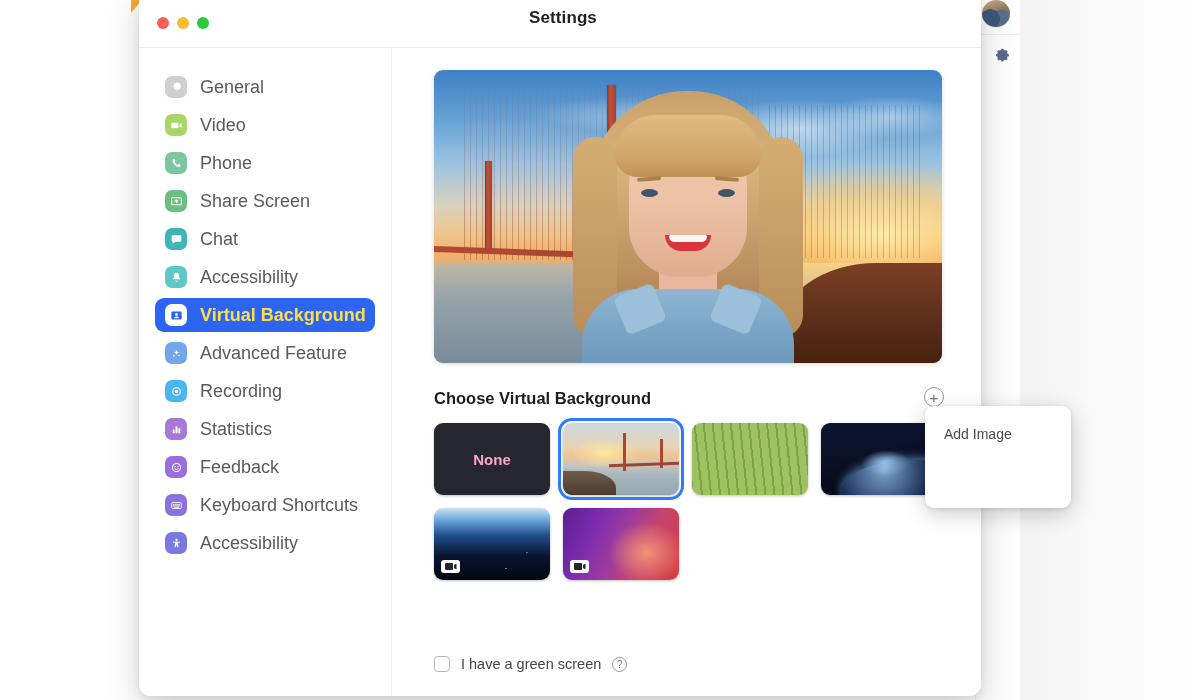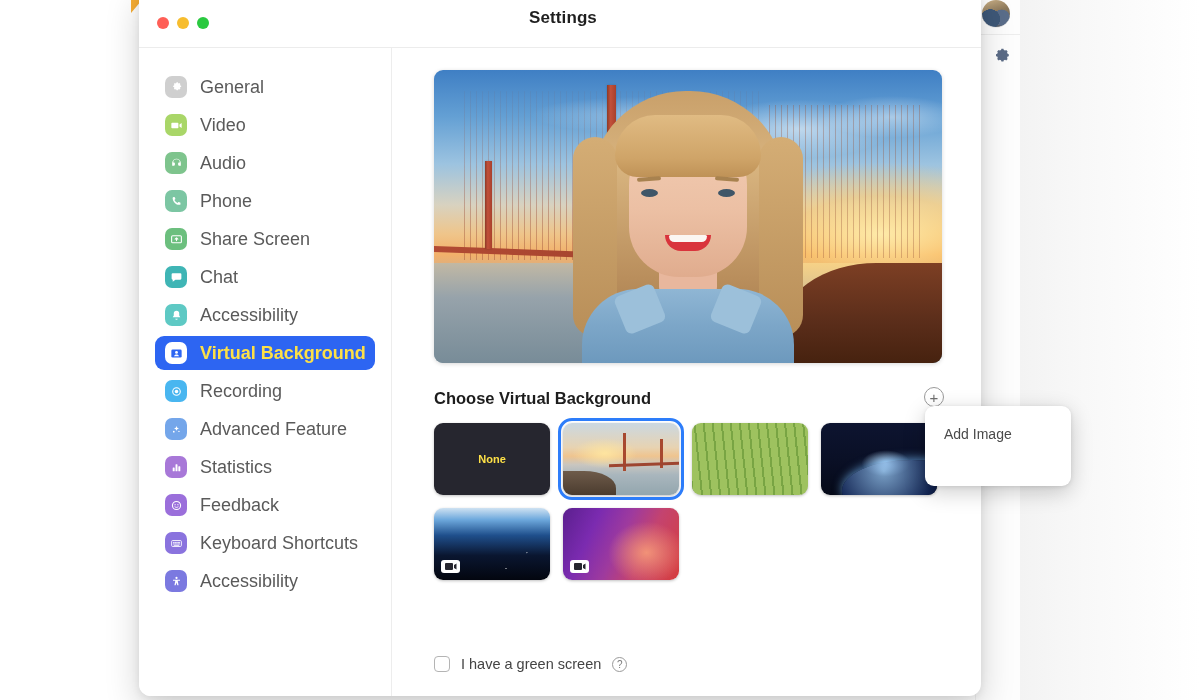--- a/index.html
+++ b/index.html
@@ -275,21 +275,21 @@
     overflow: hidden; cursor: pointer;
     box-shadow: 0 1px 3px rgba(0,0,0,.25);
   }
   .thumb.selected {
     outline: 3px solid #2d7dfa; outline-offset: 2px;
   }
   .thumb.none {
     background: #26262f;
     display: flex; align-items: center; justify-content: center;
   }
-  .thumb.none span { color: #fde047; font-size: 11px; font-weight: bold; }
+  .thumb.none span { color: #f9a8d4; font-size: 15px; font-weight: bold; }
 
   .th-bridge {
     background:
       radial-gradient(ellipse 40% 30% at 36% 42%, rgba(255,230,160,.95), rgba(255,200,120,0) 70%),
       linear-gradient(180deg,#cbd8e2 0%, #e7d3b2 34%, #efc48f 46%, #c9c6c0 58%, #a9b6bd 72%, #93a6ae 100%);
   }
   .th-bridge .twr { position: absolute; width: 3px; background: #a8492f; }
   .th-bridge .twr.a { left: 52%; top: 14%; height: 52%; }
   .th-bridge .twr.b { left: 84%; top: 22%; height: 40%; }
   .th-bridge .dk { position: absolute; left: 40%; top: 56%; width: 60%; height: 3px; background: #9e4530; transform: skewY(-2deg); }
@@ -351,21 +351,21 @@
   .gs-label { font-size: 14.5px; color: #444; }
   .help-ic {
     width: 15px; height: 15px; border-radius: 50%; border: 1.2px solid #9a9a9a;
     color: #7a7a7a; font-size: 10px; display: flex; align-items: center; justify-content: center;
     cursor: pointer;
   }
 
   
   .add-menu {
     position: absolute; left: 925px; top: 406px;
-    width: 146px; height: 80px;
+    width: 146px; height: 102px;
     background: #ffffff;
     border-radius: 9px;
     box-shadow: 0 6px 22px rgba(0,0,0,.20), 0 1px 4px rgba(0,0,0,.10);
     padding: 10px 0;
     z-index: 40;
   }
   .add-item {
     height: 36px; display: flex; align-items: center;
     padding: 0 19px; font-size: 14px; color: #4a4a4a; cursor: pointer;
   }
@@ -422,28 +422,20 @@
 
         <div class="nav-item">
           <span class="nav-icon" style="background:#a9d668">
             <svg viewBox="0 0 24 24" fill="#fff">
                 <path d="M4 7h10a1.5 1.5 0 0 1 1.5 1.5V15.5A1.5 1.5 0 0 1 14 17H4a1.5 1.5 0 0 1-1.5-1.5V8.5A1.5 1.5 0 0 1 4 7zm13.5 3 4-2.4v8.8l-4-2.4z"></path>
               </svg>
           </span>
           <span class="nav-label">Video</span>
         </div>
 
-        <div class="nav-item">
-          <span class="nav-icon" style="background:#7ec48d">
-            <svg viewBox="0 0 24 24" fill="#fff">
-                <path d="M12 3a8 8 0 0 0-8 8v5h3.5a1.5 1.5 0 0 0 1.5-1.5v-3A1.5 1.5 0 0 0 7.5 10H6a6 6 0 0 1 12 0h-1.5a1.5 1.5 0 0 0-1.5 1.5v3a1.5 1.5 0 0 0 1.5 1.5H20v-5a8 8 0 0 0-8-8z"></path>
-              </svg>
-          </span>
-          <span class="nav-label">Audio</span>
-        </div>
 
         <div class="nav-item">
           <span class="nav-icon" style="background:#7cc6a3">
             <svg viewBox="0 0 24 24" fill="#fff">
                 <path d="M6.6 3.5 9 4l1 3.6-1.9 1.5a12 12 0 0 0 5.8 5.8l1.5-1.9 3.6 1 .5 2.4c-.2 1-1.3 1.8-2.4 1.8C10.6 18.2 5.8 13.4 4.8 6A2.5 2.5 0 0 1 6.6 3.5z"></path>
               </svg>
           </span>
           <span class="nav-label">Phone</span>
         </div>
 
@@ -480,38 +472,38 @@
             <svg viewBox="0 0 24 24" fill="#2d65f2">
                 <rect x="2.5" y="4.5" width="19" height="15" rx="2.5"></rect>
                 <circle cx="12" cy="10" r="2.6" fill="#ffffff"></circle>
                 <path d="M7.4 17c.6-2.2 2.4-3.3 4.6-3.3s4 1.1 4.6 3.3z" fill="#ffffff"></path>
               </svg>
           </span>
           <span class="nav-label">Virtual Background</span>
         </div>
 
         <div class="nav-item">
+          <span class="nav-icon" style="background:#74a6ea">
+            <svg viewBox="0 0 24 24" fill="#fff">
+                <path d="M12 5.5l1.4 3.1 3.1 1.4-3.1 1.4L12 14.5l-1.4-3.1-3.1-1.4 3.1-1.4z"></path>
+                <circle cx="7" cy="16" r="1.6"></circle>
+                <circle cx="16.5" cy="15.5" r="1.3"></circle>
+              </svg>
+          </span>
+          <span class="nav-label">Advanced Feature</span>
+        </div>
+
+        <div class="nav-item">
           <span class="nav-icon" style="background:#49b6f0">
             <svg viewBox="0 0 24 24" fill="none">
                 <circle cx="12" cy="12" r="7" stroke="#fff" stroke-width="2"></circle>
                 <circle cx="12" cy="12" r="3.2" fill="#fff"></circle>
               </svg>
           </span>
           <span class="nav-label">Recording</span>
-        </div>
-
-        <div class="nav-item">
-          <span class="nav-icon" style="background:#74a6ea">
-            <svg viewBox="0 0 24 24" fill="#fff">
-                <path d="M12 5.5l1.4 3.1 3.1 1.4-3.1 1.4L12 14.5l-1.4-3.1-3.1-1.4 3.1-1.4z"></path>
-                <circle cx="7" cy="16" r="1.6"></circle>
-                <circle cx="16.5" cy="15.5" r="1.3"></circle>
-              </svg>
-          </span>
-          <span class="nav-label">Advanced Feature</span>
         </div>
 
         <div class="nav-item">
           <span class="nav-icon" style="background:#a878d8">
             <svg viewBox="0 0 24 24" fill="#fff">
                 <rect x="5" y="12" width="3.6" height="7" rx="1"></rect>
                 <rect x="10.2" y="6" width="3.6" height="13" rx="1"></rect>
                 <rect x="15.4" y="9.5" width="3.6" height="9.5" rx="1"></rect>
               </svg>
           </span>

